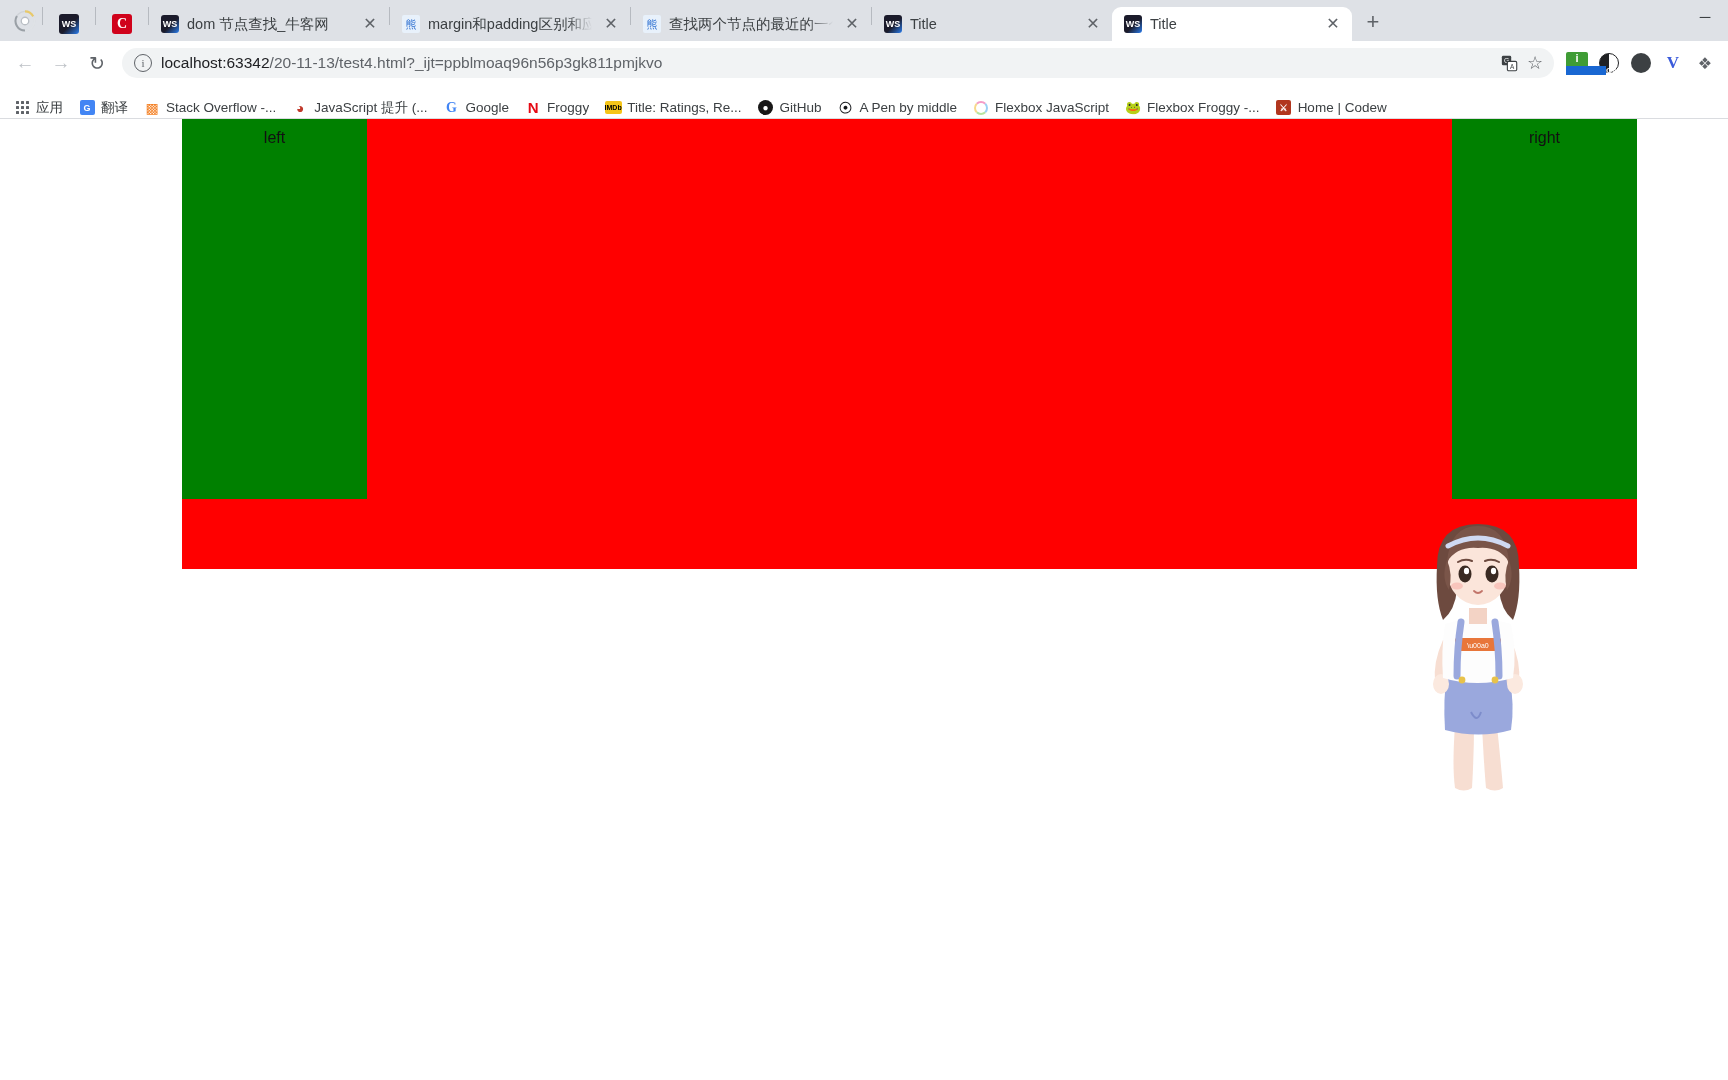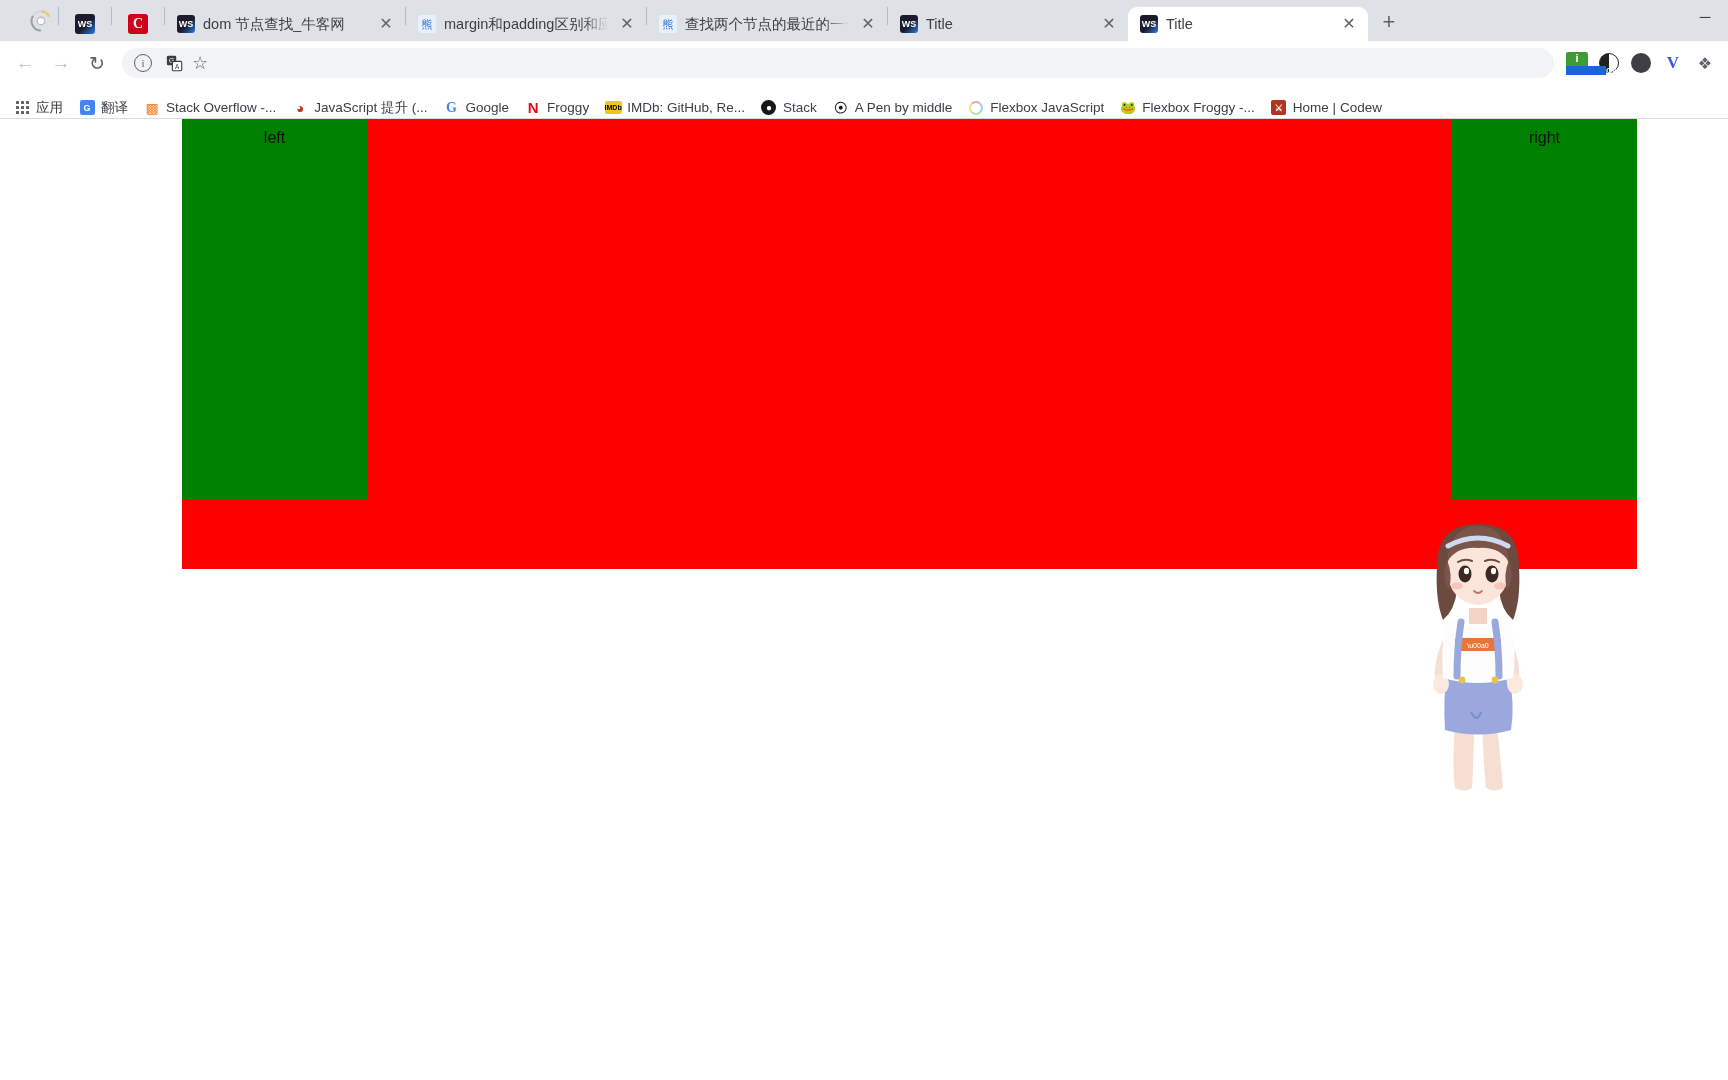--- a/index.html
+++ b/index.html
@@ -10,21 +10,21 @@
     background: #ffffff;
   }
 
   
   .tabstrip {
     position: relative;
     height: 41px;
     background: #dee1e6;
     display: flex;
     align-items: flex-end;
-    padding-left: 24px;
+    padding-left: 8px;
     overflow: hidden;
   }
   .app-badge {
     width: 34px; height: 41px;
     display: flex; align-items: center; justify-content: center;
     flex: 0 0 auto;
   }
   .chrome-logo {
     width: 22px; height: 22px; position: relative;
   }
@@ -357,20 +357,23 @@
   </div>
 </div>
 
 <div class="toolbar">
   <div class="nav-btn disabled">←</div>
   <div class="nav-btn disabled">→</div>
   <div class="nav-btn">↻</div>
 
   <div class="omnibox">
     <span class="omni-info">i</span>
+    <span class="omni-url">
+      <span class="host">localhost:63342</span><span class="path">/20-11-13/test4.html?_ijt=ppblmoaq96n56p3gk811pmjkvo</span>
+    </span>
     <span class="omni-icon">
       <svg width="17" height="17" viewBox="0 0 20 20" aria-hidden="true">
         <rect x="1" y="1" width="11" height="11" rx="1.5" fill="#3c4043"></rect>
         <text x="6.5" y="9.5" font-size="8" fill="#fff" text-anchor="middle" font-family="Liberation Sans, sans-serif">G</text>
         <rect x="7.5" y="7.5" width="11" height="11" rx="1.5" fill="#fff" stroke="#3c4043" stroke-width="1.3"></rect>
         <text x="13" y="16" font-size="7.5" fill="#3c4043" text-anchor="middle" font-family="Liberation Sans, sans-serif">A</text>
       </svg>
     </span>
     <span class="omni-icon" style="font-size:18px">☆</span>
   </div>
@@ -436,28 +439,28 @@
 
   <div class="bm">
     <span class="bm-ico ico-netflix">N</span>
     <span class="bm-label">Froggy</span>
   </div>
 
   <div class="bm">
     <span class="bm-ico">
       <span class="ico-imdb">IMDb</span>
     </span>
-    <span class="bm-label">IMDb: GitHub, Re...</span>
+    <span class="bm-label">Title: Ratings, Re...</span>
   </div>
 
   <div class="bm">
     <span class="bm-ico">
       <span class="ico-github">●</span>
     </span>
-    <span class="bm-label">Stack</span>
+    <span class="bm-label">GitHub</span>
   </div>
 
   <div class="bm">
     <span class="bm-ico ico-codepen">⦿</span>
     <span class="bm-label">A Pen by middle</span>
   </div>
 
   <div class="bm">
     <span class="bm-ico">
       <span class="ico-flexcheat"></span>

